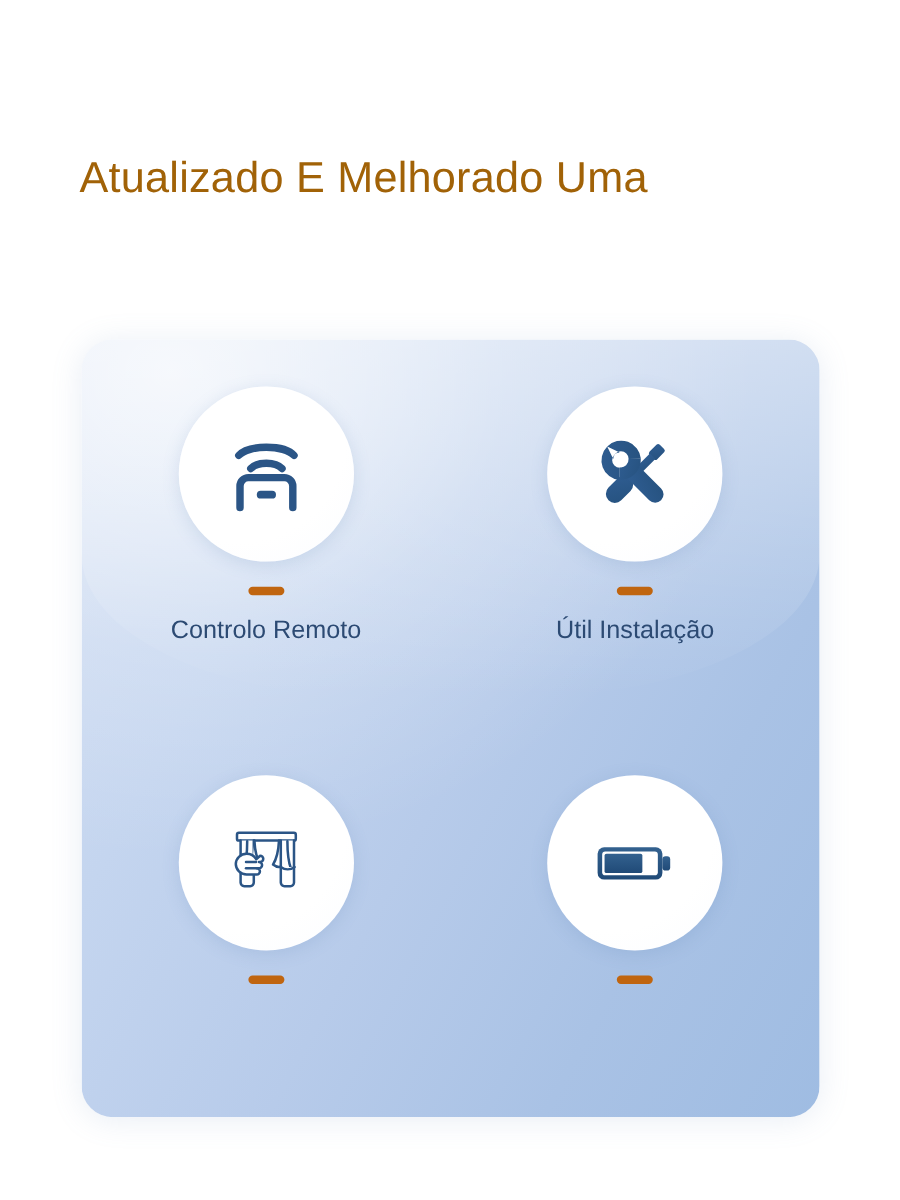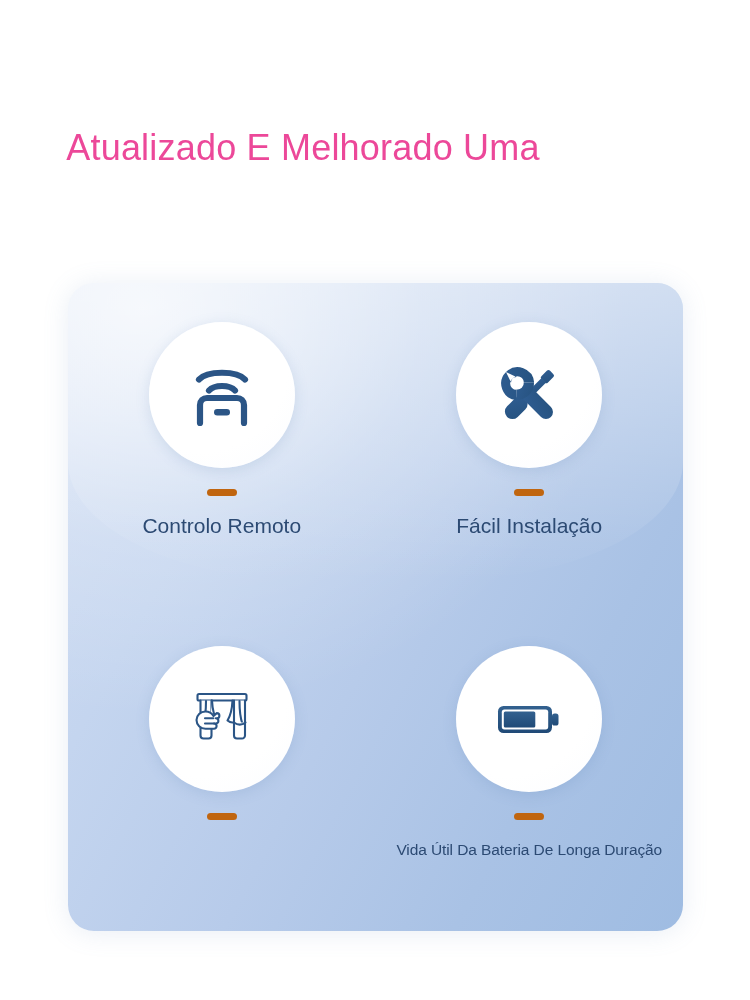--- a/index.html
+++ b/index.html
@@ -15,21 +15,21 @@
     position: relative;
   }
 
   
   #headline {
     position: absolute;
     left: 0;
     top: 118px;
     width: 606px;
     text-align: center;
-    color: #ec4899;
+    color: #a16207;
     font-size: 36px;
     line-height: 60px;
     font-weight: 400;
     letter-spacing: 0.2px;
     white-space: nowrap;
   }
   #headline .hl-line {
     display: block;
   }
 
@@ -163,21 +163,21 @@
             <g transform="rotate(-45 38 38)">
               <rect x="31" y="30" width="14" height="39" rx="7" fill="url(#toolGrad)"></rect>
               <path d="M38 5.5 a16.5 16.5 0 0 1 12.6 27.1 l-7.4 -7.1 a6.4 6.4 0 0 0 -9 -9.1 z
                        M38 5.5 a16.5 16.5 0 0 0 -12.6 27.1 l7.4 -7.1 a6.4 6.4 0 0 1 9 -9.1 z" fill="url(#toolGrad)"></path>
               <path d="M25.6 32.2 a16.5 16.5 0 0 0 24.9 0.4 l-7.4 -7.1 a6.4 6.4 0 0 1 -10 -0.3 z" fill="url(#toolGrad)"></path>
             </g>
           </svg>
         </span>
       </div>
       <div class="divider-dash"></div>
-      <div class="feature-label">Fácil Instalação</div>
+      <div class="feature-label">Útil Instalação</div>
     </div>
 
     <div class="feature-cell">
       <div class="icon-circle">
         <span>
           <svg width="66" height="66" viewBox="0 0 66 66" aria-hidden="true">
             <g fill="#ffffff" stroke="#2b5586" stroke-width="2.1" stroke-linecap="round" stroke-linejoin="round">
 
               <rect x="8.5" y="8" width="49" height="6.5" rx="1.6"></rect>
 
@@ -218,17 +218,16 @@
               </linearGradient>
             </defs>
             <rect x="6" y="24" width="54" height="27" rx="5.5" fill="url(#battGrad)"></rect>
             <rect x="9.8" y="27.6" width="46.4" height="19.8" rx="2.6" fill="#ffffff"></rect>
             <rect x="11.8" y="29.4" width="31.5" height="16.2" rx="1.6" fill="url(#battGrad)"></rect>
             <rect x="60" y="31.5" width="6.5" height="12" rx="2.6" fill="url(#battGrad)"></rect>
           </svg>
         </span>
       </div>
       <div class="divider-dash"></div>
-      <div class="feature-label small">Vida Útil Da Bateria De Longa Duração</div>
     </div>
 
   </div>
 </div>
 
 </body></html>

